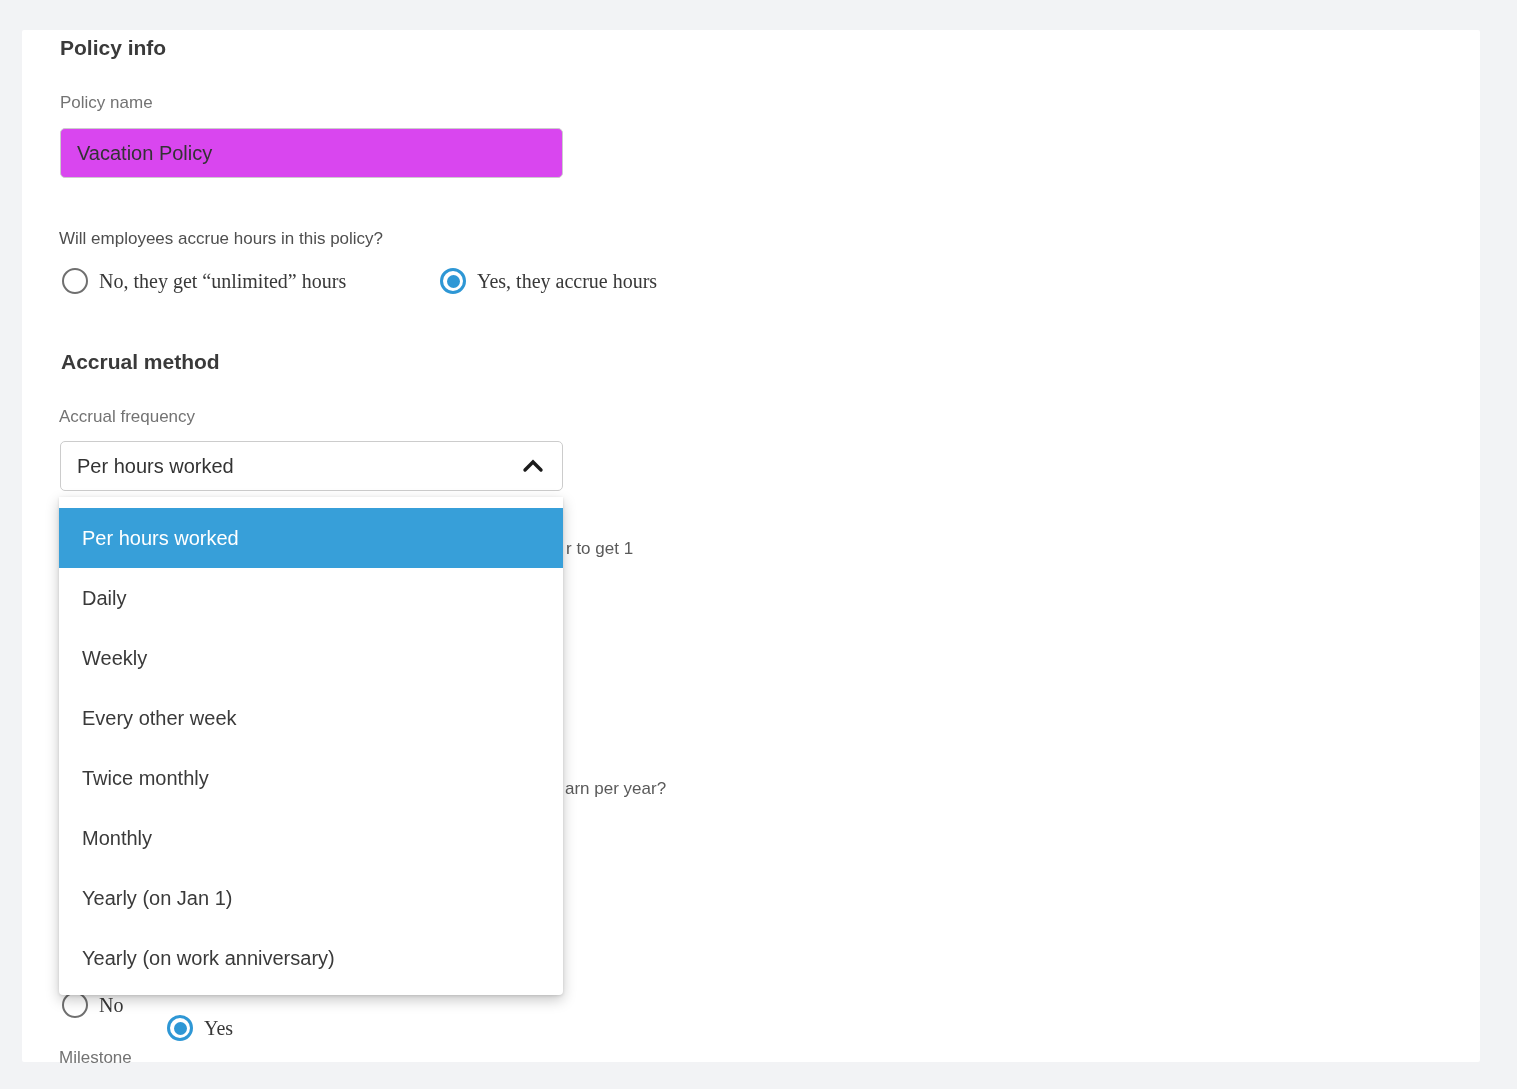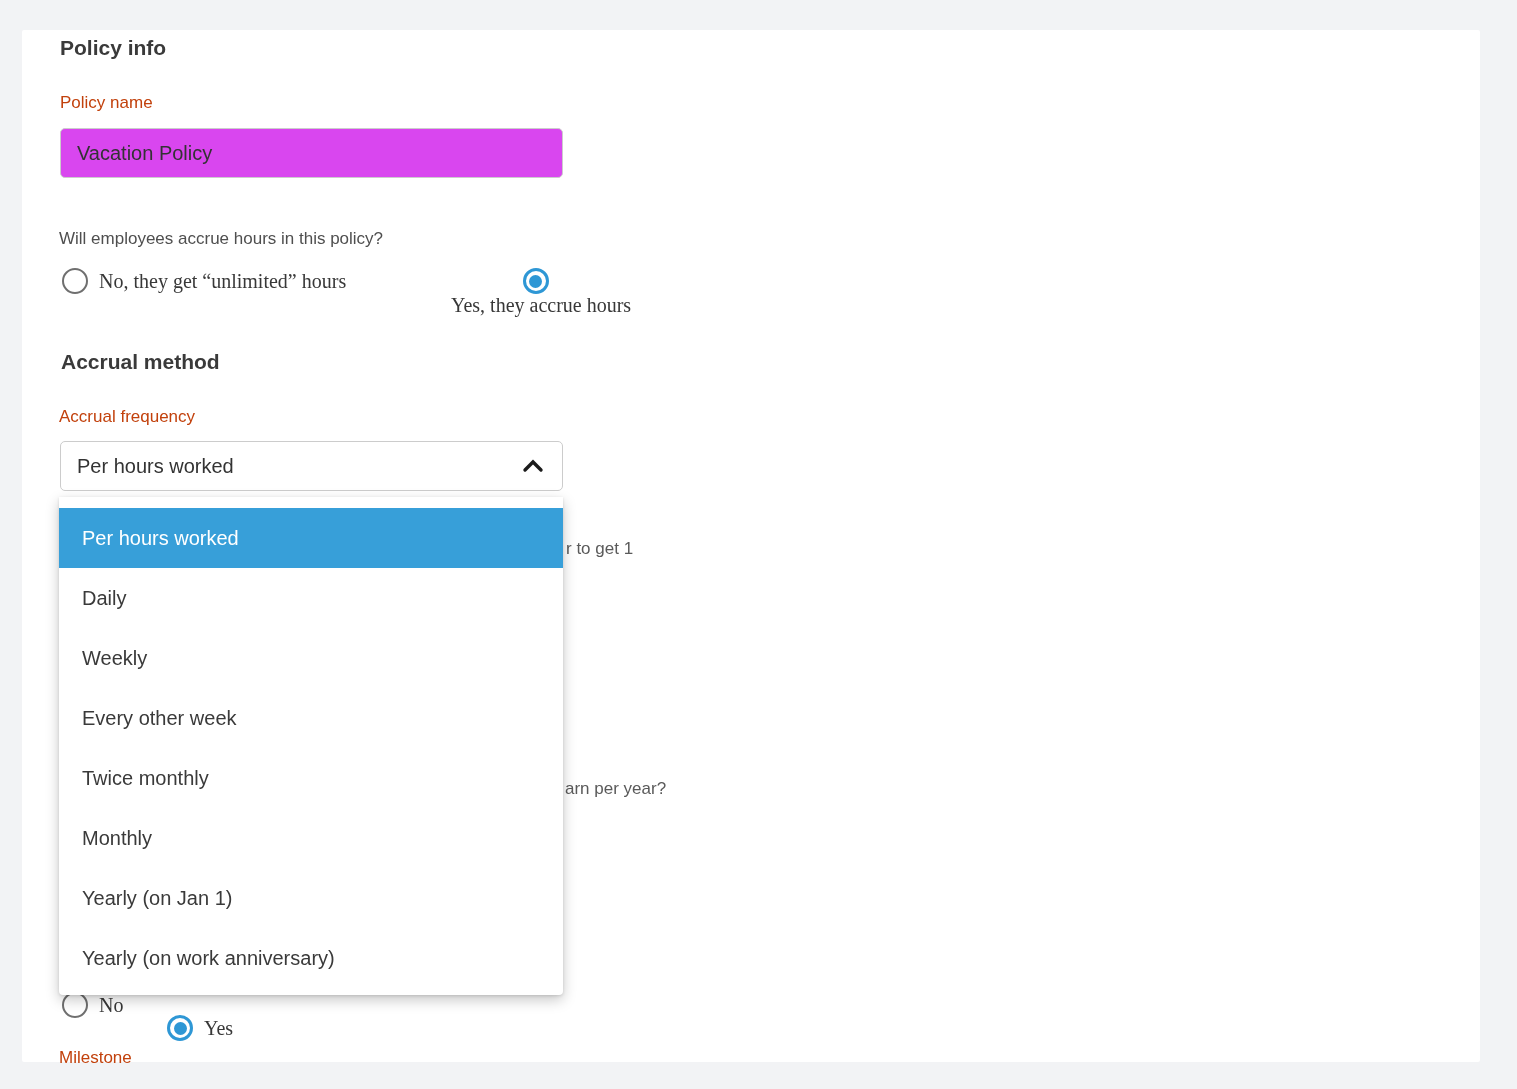--- a/index.html
+++ b/index.html
@@ -18,21 +18,21 @@
     border-radius: 2px;
   }
   .abs { position: absolute; }
   .section-heading {
     font-size: 21px;
     font-weight: bold;
     color: #3a3a3a;
   }
   .field-label {
     font-size: 17px;
-    color: #c2410c;
+    color: #737373;
   }
   .question-label {
     font-size: 17px;
     color: #4f4f4f;
   }
   .text-input {
     width: 503px; height: 50px;
     border: 1px solid #cccccc;
     border-radius: 5px;
     background: #d946ef;
@@ -132,21 +132,21 @@
 
 <input class="abs text-input" style="left: 60px; top: 128px;" type="text" value="Vacation Policy">
 
 <div class="abs question-label" style="left:59px; top:229px;">Will employees accrue hours in this policy?</div>
 
 <div class="abs radio-row" style="left:62px; top:268px;">
   <div class="radio-outer"></div>
   <div class="radio-label">No, they get “unlimited” hours</div>
 </div>
 
-<div class="abs radio-row" style="left:440px; top:268px;flex-direction:column;">
+<div class="abs radio-row" style="left:440px; top:268px;">
   <div class="radio-outer selected">
     <div class="radio-dot"></div>
   </div>
   <div class="radio-label">Yes, they accrue hours</div>
 </div>
 
 <div class="abs section-heading" style="left:61px; top:350px;text-align:right;">Accrual method</div>
 
 <div class="abs field-label" style="left:59px; top:407px;">Accrual frequency</div>
 

